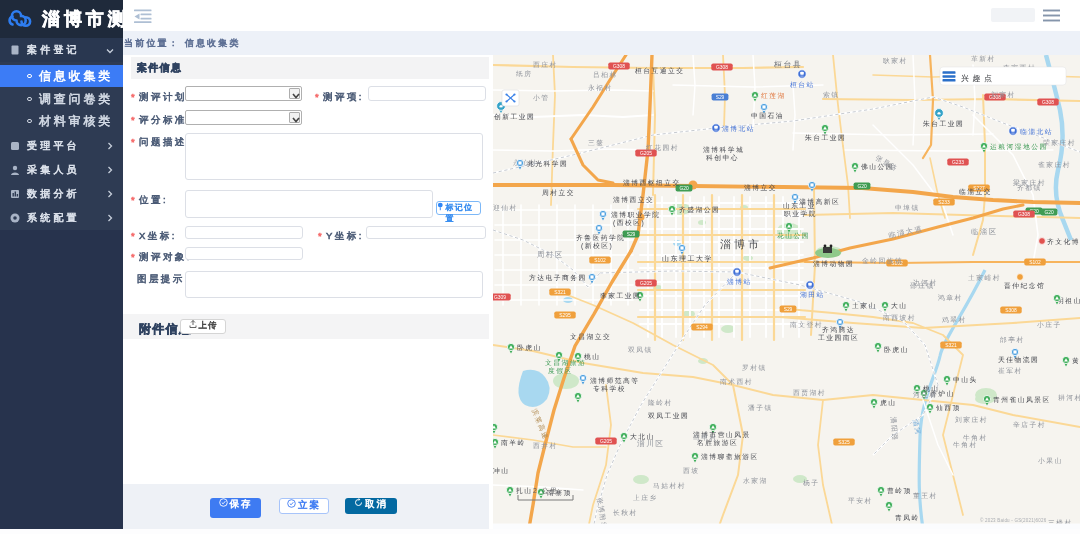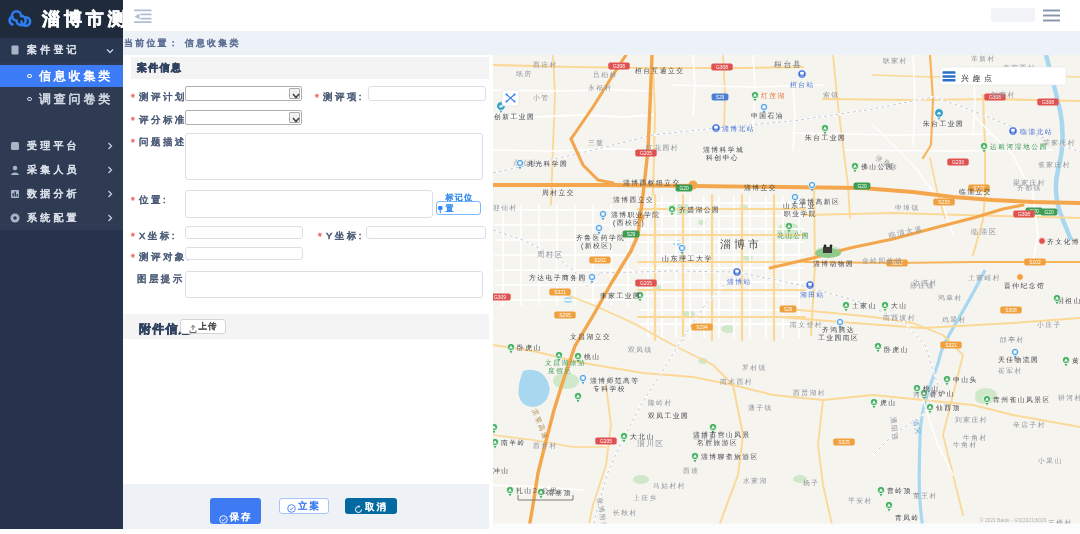--- a/index.html
+++ b/index.html
@@ -22,21 +22,21 @@
 #crumb{left:123px;top:31px;width:957px;height:24px;background:#edf1f8;color:#5d6f94;font-size:9px;letter-spacing:2.2px;line-height:24px}
 
 #panel{left:123px;top:55px;width:366px;height:474px;background:#fff}
 .sechead{left:8px;width:358px;height:22px;background:#f3f3f4;color:#2f4260;font-weight:bold;font-size:10px;letter-spacing:1.3px;line-height:22px}
 .lab{position:absolute;color:#4a5a75;font-size:9.5px;letter-spacing:2.4px;white-space:nowrap}
 .lab .st{color:#f56c6c;margin-right:2px}
 .inp{position:absolute;background:#fff;border:1px solid #dcdfe6;border-radius:3px}
 .sel{position:absolute;background:#fff;border:1px solid #b0b0b0;border-radius:2px}
 .sel .ab{position:absolute;right:1px;top:1px;bottom:1px;width:11px;background:#f2f2f2;border:1px solid #adadad;border-radius:1px}
 .sel .ab svg{position:absolute;left:1.5px;top:3px}
-.btn{position:absolute;display:flex;align-items:flex-end;justify-content:center;border-radius:3px;font-size:9.5px;letter-spacing:2px}
+.btn{position:absolute;display:flex;align-items:flex-start;justify-content:center;border-radius:3px;font-size:9.5px;letter-spacing:2px}
 
 #map{left:493px;top:55px;width:587px;height:474px;background:#f6f4ef;overflow:hidden}
 #foot{left:0;top:529px;width:1080px;height:5px;background:#fdfdfe}
 </style></head>
 <body>
 <div id="side" class="abs">
   <div id="logo" class="abs">
     <svg class="abs" style="left:8px;top:8px" width="27" height="22" viewBox="0 0 27 22">
       <g fill="none" stroke="#2e7df0" stroke-width="2.6" stroke-linecap="round">
         <path d="M8.5 12.5 a4.6 4.6 0 1 1 4.6 -4.6 a4.6 4.6 0 1 1 -4.6 4.6"></path>
@@ -55,20 +55,24 @@
         <path d="M1 2.5 L4 5.5 L7 2.5" stroke="#c7cfdb" stroke-width="1.3" fill="none"></path>
       </svg>
   </div>
   <div class="srow abs" style="top:65px;height:22px;background:#3c7cf6;color:#fff">
       <span class="bu" style="border-color:#fff"></span>
       <span class="tx cjk">信息收集类</span>
     </div>
   <div class="srow abs" style="top:88px">
       <span class="bu"></span>
       <span class="tx cjk">调查问卷类</span>
+    </div>
+  <div class="srow abs" style="top:110px">
+      <span class="bu"></span>
+      <span class="tx cjk">材料审核类</span>
     </div>
   <div class="mrow abs" style="top:134px">
     <svg class="ic" viewBox="0 0 10 10">
         <rect x="1" y="1" width="8" height="8" rx="1.5" fill="#a9b4c6"></rect>
       </svg>
     <span class="tx cjk">受理平台</span>
     <svg class="ar" viewBox="0 0 8 8">
         <path d="M2.5 1 L5.5 4 L2.5 7" stroke="#c7cfdb" stroke-width="1.3" fill="none"></path>
       </svg>
   </div>
@@ -172,21 +176,21 @@
   <div class="inp" style="left:62px;top:216px;width:298px;height:27px"></div>
 
   <div class="abs" style="left:0px;top:259px;width:366px;height:25px;background:#f4f4f5"></div>
   <div class="lab cjk" style="left:16px;top:266px;font-weight:bold;color:#2f4260;font-size:12px;letter-spacing:1.3px">附件信息</div>
   <div class="btn cjk" style="left:57px;top:264px;width:46px;height:15px;background:#fff;border:1px solid #d5d5d5;color:#4a4a4a;font-size:8.5px;letter-spacing:1px">
     <svg width="8" height="8" viewBox="0 0 8 8" style="margin-right:2px">
         <path d="M4 0.5 L4 5 M2 2.5 L4 0.5 L6 2.5 M1 5.5 V7.5 H7 V5.5" stroke="#555" stroke-width="0.9" fill="none"></path>
       </svg>上传</div>
 
   <div class="abs" style="left:0;top:429px;width:366px;height:45px;background:#eef1f6"></div>
-  <div class="btn cjk" style="left:87px;top:443px;width:51px;height:26px;background:#3e7bf2;color:#fff">
+  <div class="btn cjk" style="left:87px;top:443px;width:51px;height:20px;background:#3e7bf2;color:#fff">
     <svg width="9" height="9" viewBox="0 0 9 9" style="margin-right:2px">
         <circle cx="4.5" cy="4.5" r="3.8" fill="none" stroke="#fff" stroke-width="0.9"></circle>
         <path d="M2.8 4.6 L4.1 5.8 L6.3 3.2" stroke="#fff" stroke-width="0.9" fill="none"></path>
       </svg>保存</div>
   <div class="btn cjk" style="left:156px;top:443px;width:50px;height:16px;background:#fff;border:1px solid #a7c4fa;color:#3e7bf2">
     <svg width="9" height="9" viewBox="0 0 9 9" style="margin-right:2px">
         <circle cx="4.5" cy="4.5" r="3.8" fill="none" stroke="#3e7bf2" stroke-width="0.9"></circle>
         <path d="M2.8 4.6 L4.1 5.8 L6.3 3.2" stroke="#3e7bf2" stroke-width="0.9" fill="none"></path>
       </svg>立案</div>
   <div class="btn cjk" style="left:222px;top:443px;width:52px;height:16px;background:#0369a1;color:#fff">

